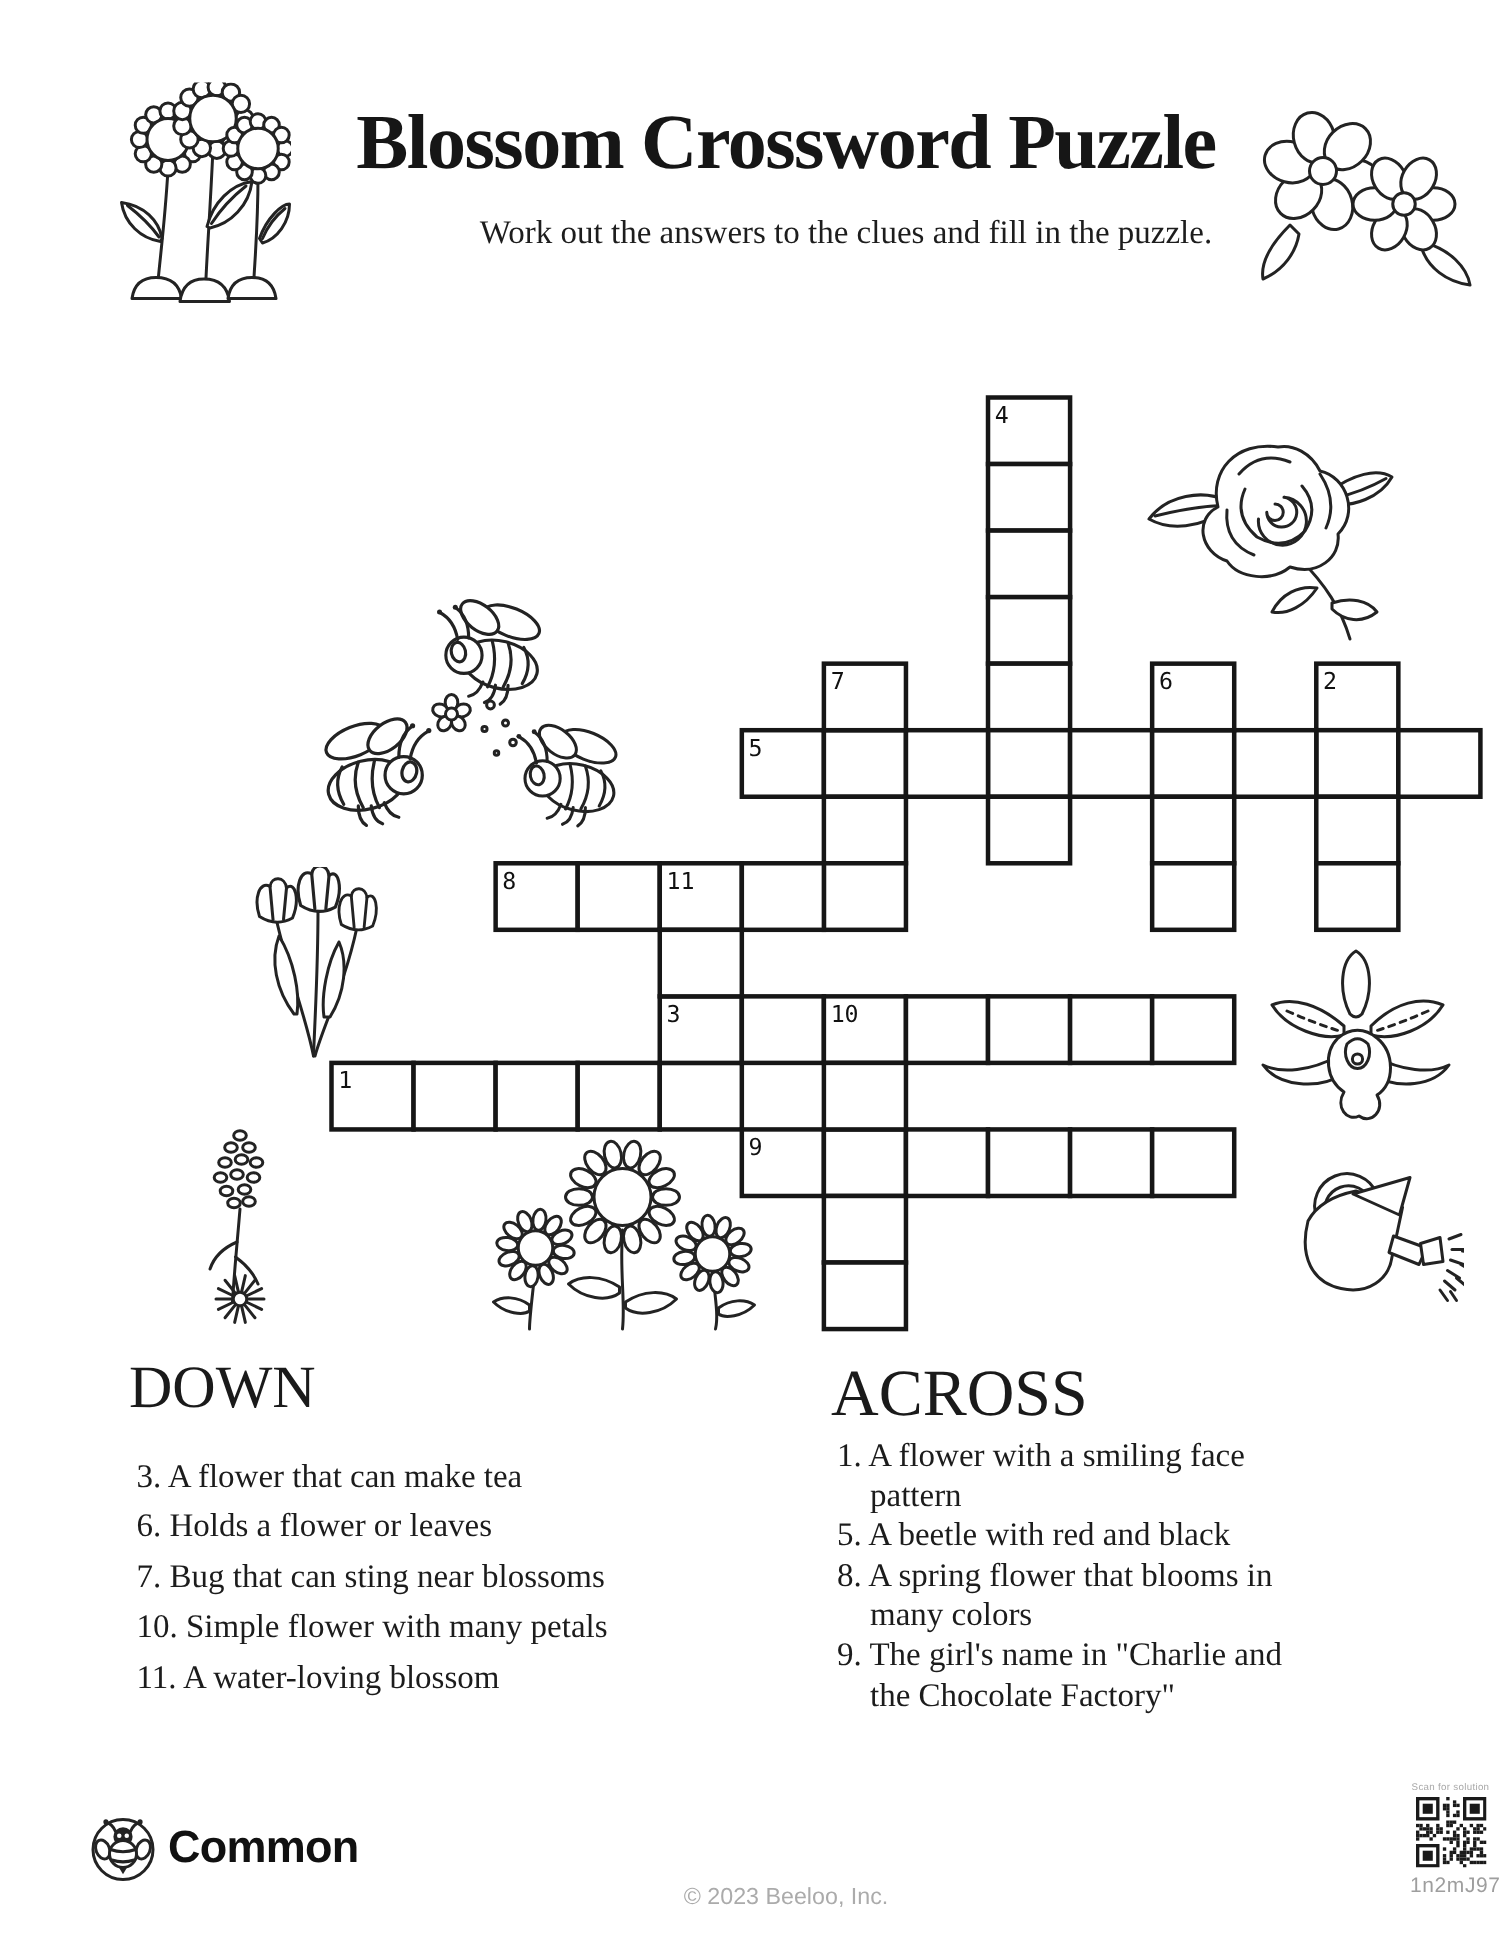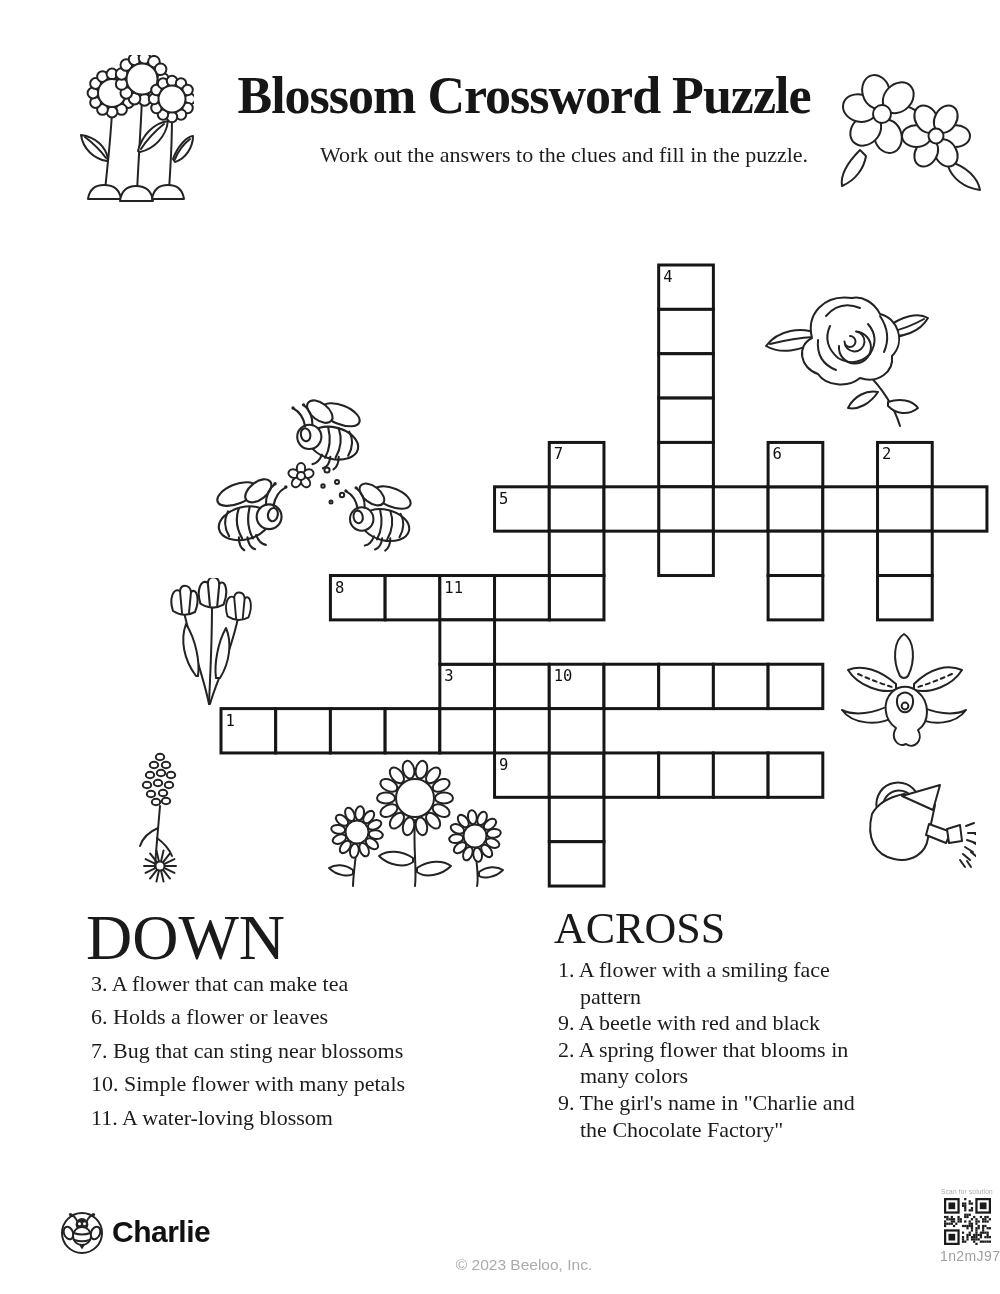--- a/index.html
+++ b/index.html
@@ -2,21 +2,21 @@
 <html><head>
 <meta charset="utf-8">
 <style>
   html,body{margin:0;padding:0;background:#ffffff;}
   #page{position:relative;width:1000px;height:1294px;background:#fff;overflow:hidden;
         font-family:"Liberation Serif",serif;color:#1b1b1b;margin-left:24px;}
   .abs{position:absolute;}
   .title{left:0;top:66px;width:1000px;text-align:center;font-size:52px;font-weight:600;
          letter-spacing:-1px;color:#161616;}
   .subtitle{left:0;top:142px;width:1000px;text-align:center;font-size:22px;color:#1d1d1d;padding-left:40px;}
-  .section-h{font-size:64px;font-weight:400;color:#1a1a1a;line-height:1.1;}
+  .section-h{font-size:40px;font-weight:400;color:#1a1a1a;line-height:1.1;}
   #across-h{font-size:44px;}
   .clues{font-size:22px;color:#1c1c1c;}
   #down-clues .clue-line{line-height:33.4px;white-space:nowrap;}
   #across-clues .clue-line{line-height:26.6px;white-space:nowrap;}
   .clue-line.cont{margin-left:22px;}
   svg{display:block;}
   .deco .s{stroke:#232323;stroke-width:2;fill:none;stroke-linecap:round;stroke-linejoin:round;}
   .deco .sw{stroke:#232323;stroke-width:2;fill:#ffffff;stroke-linejoin:round;}
   .deco .fd{fill:#232323;stroke:none;}
   .brand-text{font-family:"Liberation Sans",sans-serif;font-weight:700;font-size:30px;
@@ -428,22 +428,22 @@
       <div class="clue-line">6. Holds a flower or leaves</div>
       <div class="clue-line">7. Bug that can sting near blossoms</div>
       <div class="clue-line">10. Simple flower with many petals</div>
       <div class="clue-line">11. A water-loving blossom</div>
     </div>
 
   <div class="abs section-h" id="across-h" style="left:530px;top:905px">ACROSS</div>
   <div class="abs clues" id="across-clues" style="left:534px;top:957px">
       <div class="clue-line">1. A flower with a smiling face</div>
       <div class="clue-line cont">pattern</div>
-      <div class="clue-line">9. A beetle with red and black</div>
-      <div class="clue-line">2. A spring flower that blooms in</div>
+      <div class="clue-line">5. A beetle with red and black</div>
+      <div class="clue-line">8. A spring flower that blooms in</div>
       <div class="clue-line cont">many colors</div>
       <div class="clue-line">9. The girl's name in "Charlie and</div>
       <div class="clue-line cont">the Chocolate Factory"</div>
     </div>
 
   <svg class="abs deco" style="left:34px;top:1208px" width="50" height="50" viewBox="0 0 50 50">
     <circle class="s" cx="24" cy="25" r="20" stroke-width="2.2"></circle>
     <path class="s" d="M19 13 Q17 8 13 7" stroke-width="1.8"></path>
     <path class="s" d="M29 13 Q31 8 35 7" stroke-width="1.8"></path>
     <circle class="fd" cx="12.6" cy="6.6" r="1.7"></circle>
@@ -451,21 +451,21 @@
     <ellipse class="sw" cx="10.5" cy="25" rx="4.5" ry="6.5" transform="rotate(-22 10.5 25)"></ellipse>
     <ellipse class="sw" cx="37.5" cy="25" rx="4.5" ry="6.5" transform="rotate(22 37.5 25)"></ellipse>
     <circle class="fd" cx="24" cy="16.5" r="6.4"></circle>
     <circle cx="21.5" cy="15.8" r="1.5" fill="#fff"></circle>
       <circle cx="26.5" cy="15.8" r="1.5" fill="#fff"></circle>
     <circle class="sw" cx="24" cy="28" r="9"></circle>
     <path class="s" d="M15.6 25 Q24 28 32.4 25" stroke-width="3.4"></path>
     <path class="s" d="M16.6 32 Q24 34.5 31.4 32" stroke-width="3.4"></path>
     <path class="fd" d="M21 36.5 L27 36.5 L24 41.5 Z"></path>
   </svg>
-  <span class="abs brand-text" style="left:88px;top:1215px">Charlie</span>
+  <span class="abs brand-text" style="left:88px;top:1215px">Common</span>
 
   <div class="abs copyright">© 2023 Beeloo, Inc.</div>
 
   <div class="abs qr-wrap">
     <div class="qr-label">Scan for solution</div>
     <svg id="qr-svg" width="47" height="47" viewBox="0 0 47 47">
         <rect x="0" y="0" width="47" height="47" fill="#fff"></rect>
         <rect x="20.142857142857142" y="0" width="2.238095238095238" height="2.238095238095238" fill="#1a1a1a"></rect>
         <rect x="24.61904761904762" y="2.238095238095238" width="2.238095238095238" height="2.238095238095238" fill="#1a1a1a"></rect>
         <rect x="17.904761904761905" y="4.476190476190476" width="2.238095238095238" height="2.238095238095238" fill="#1a1a1a"></rect>

